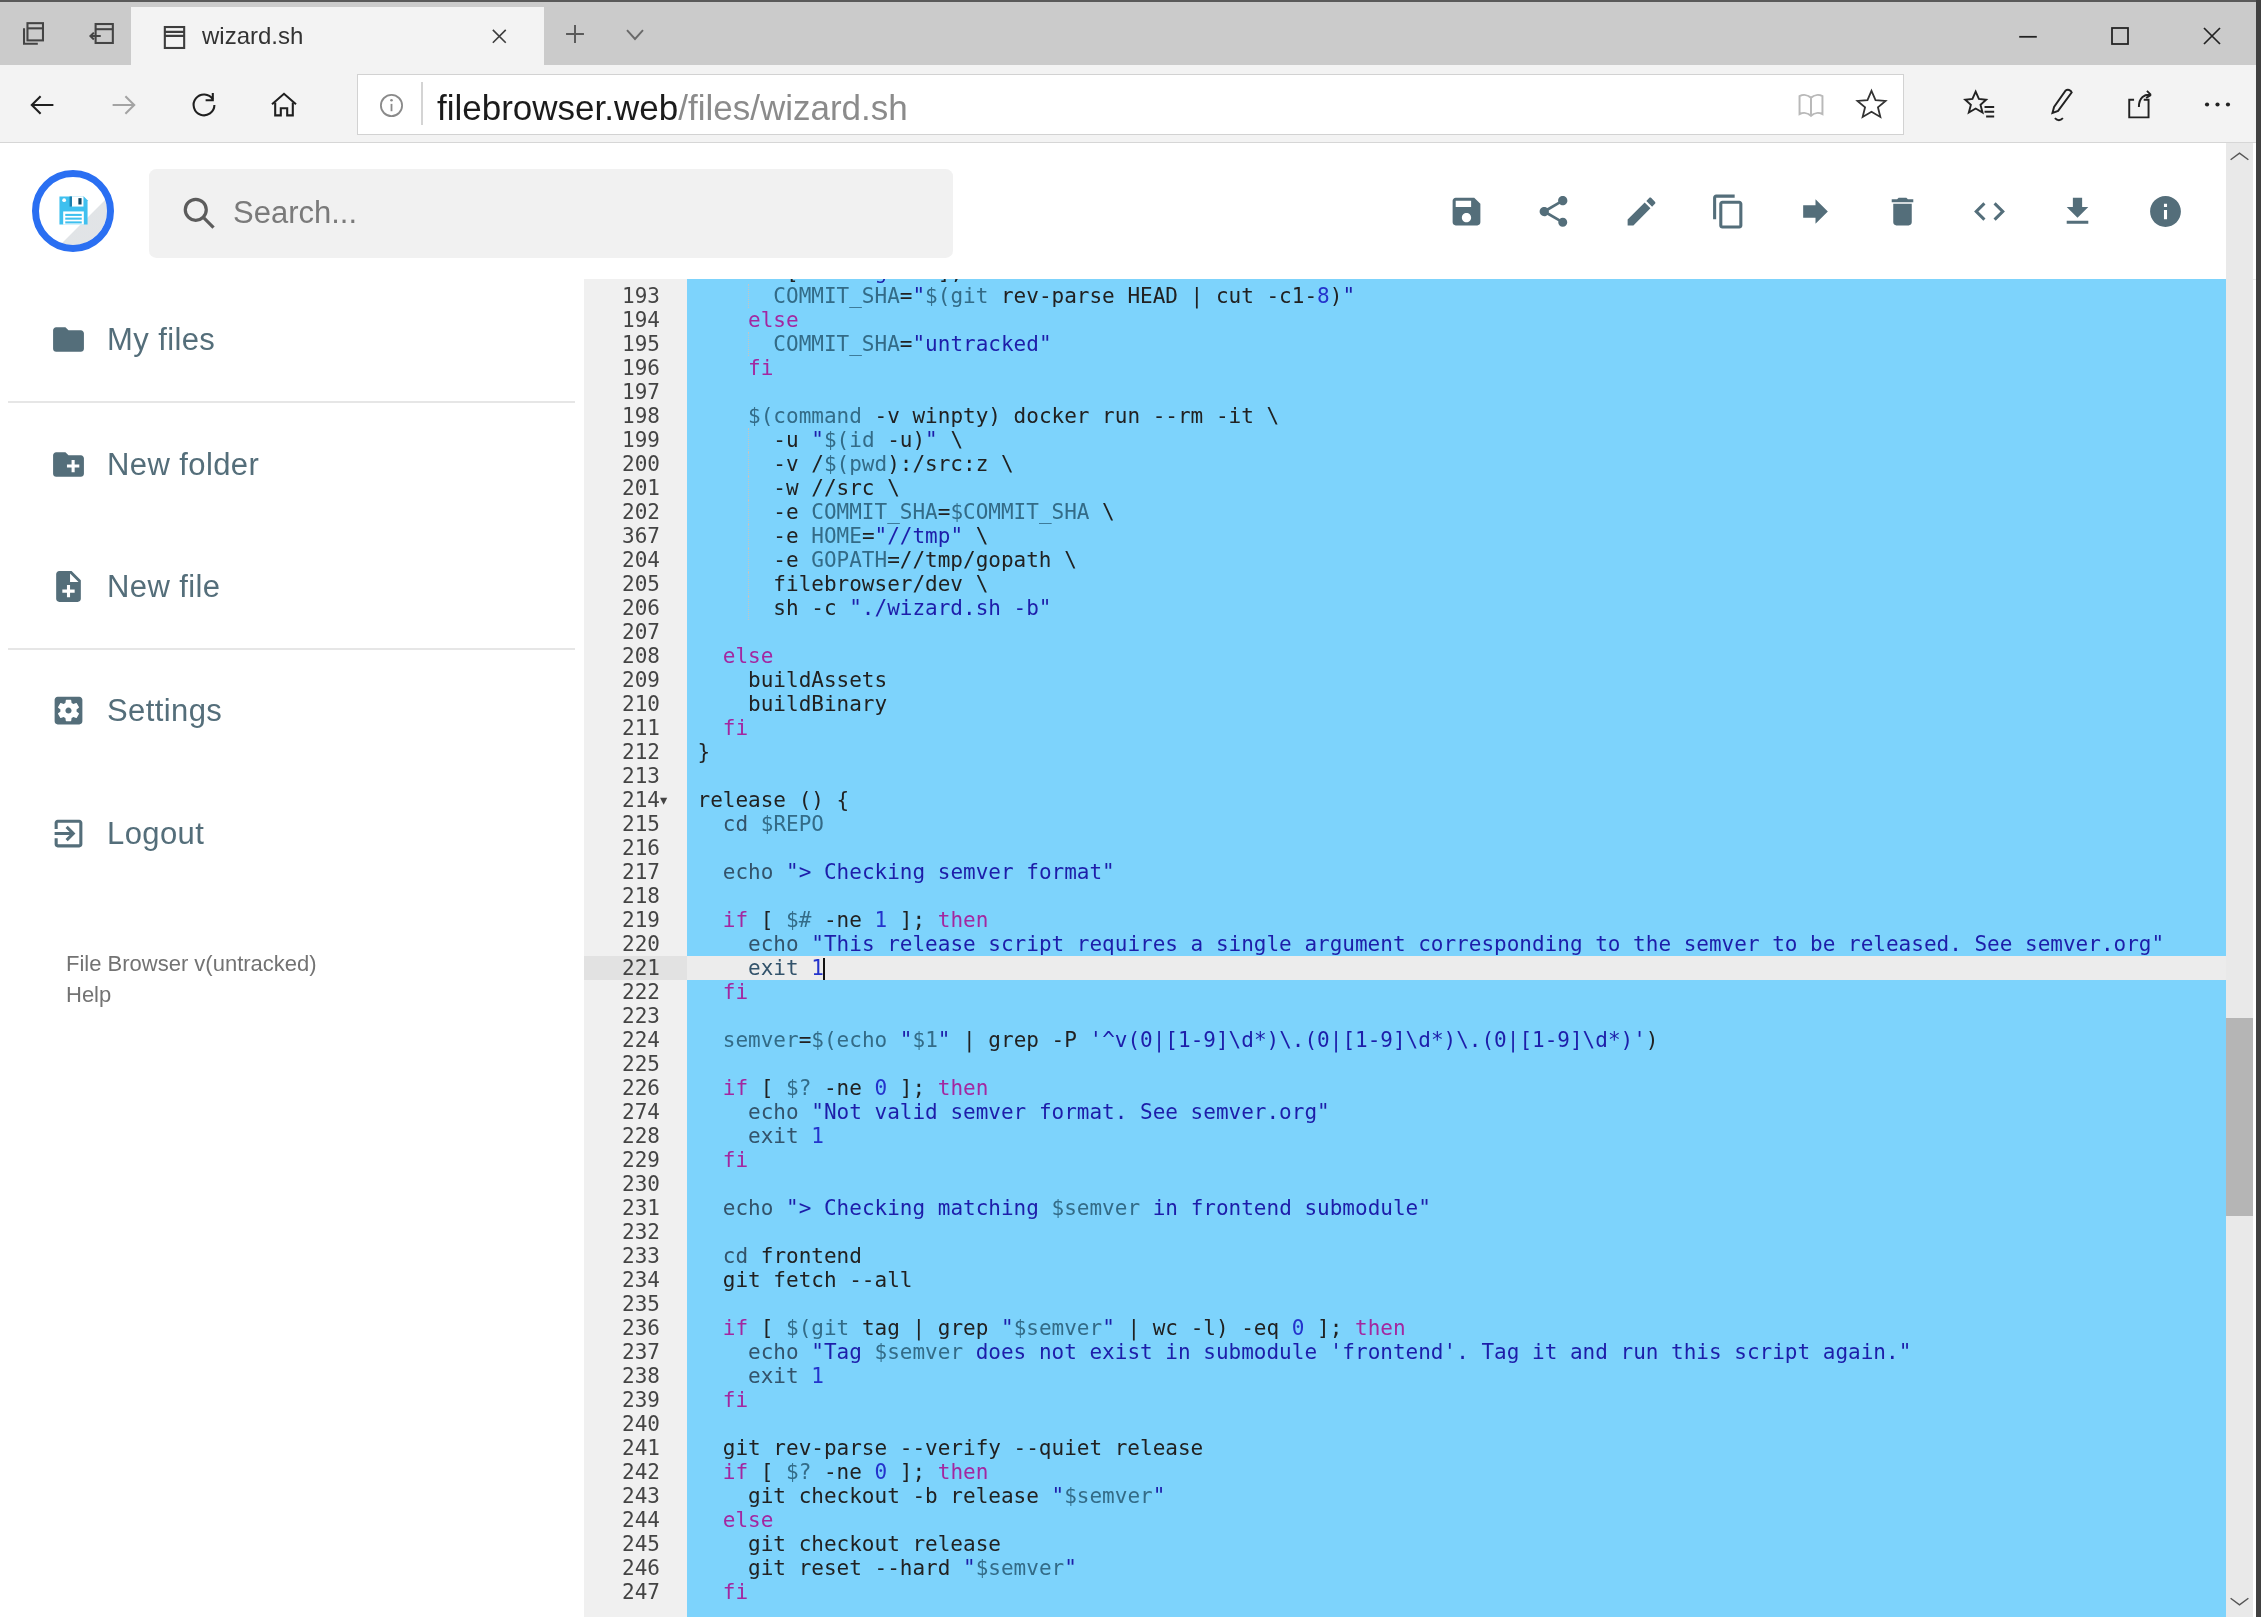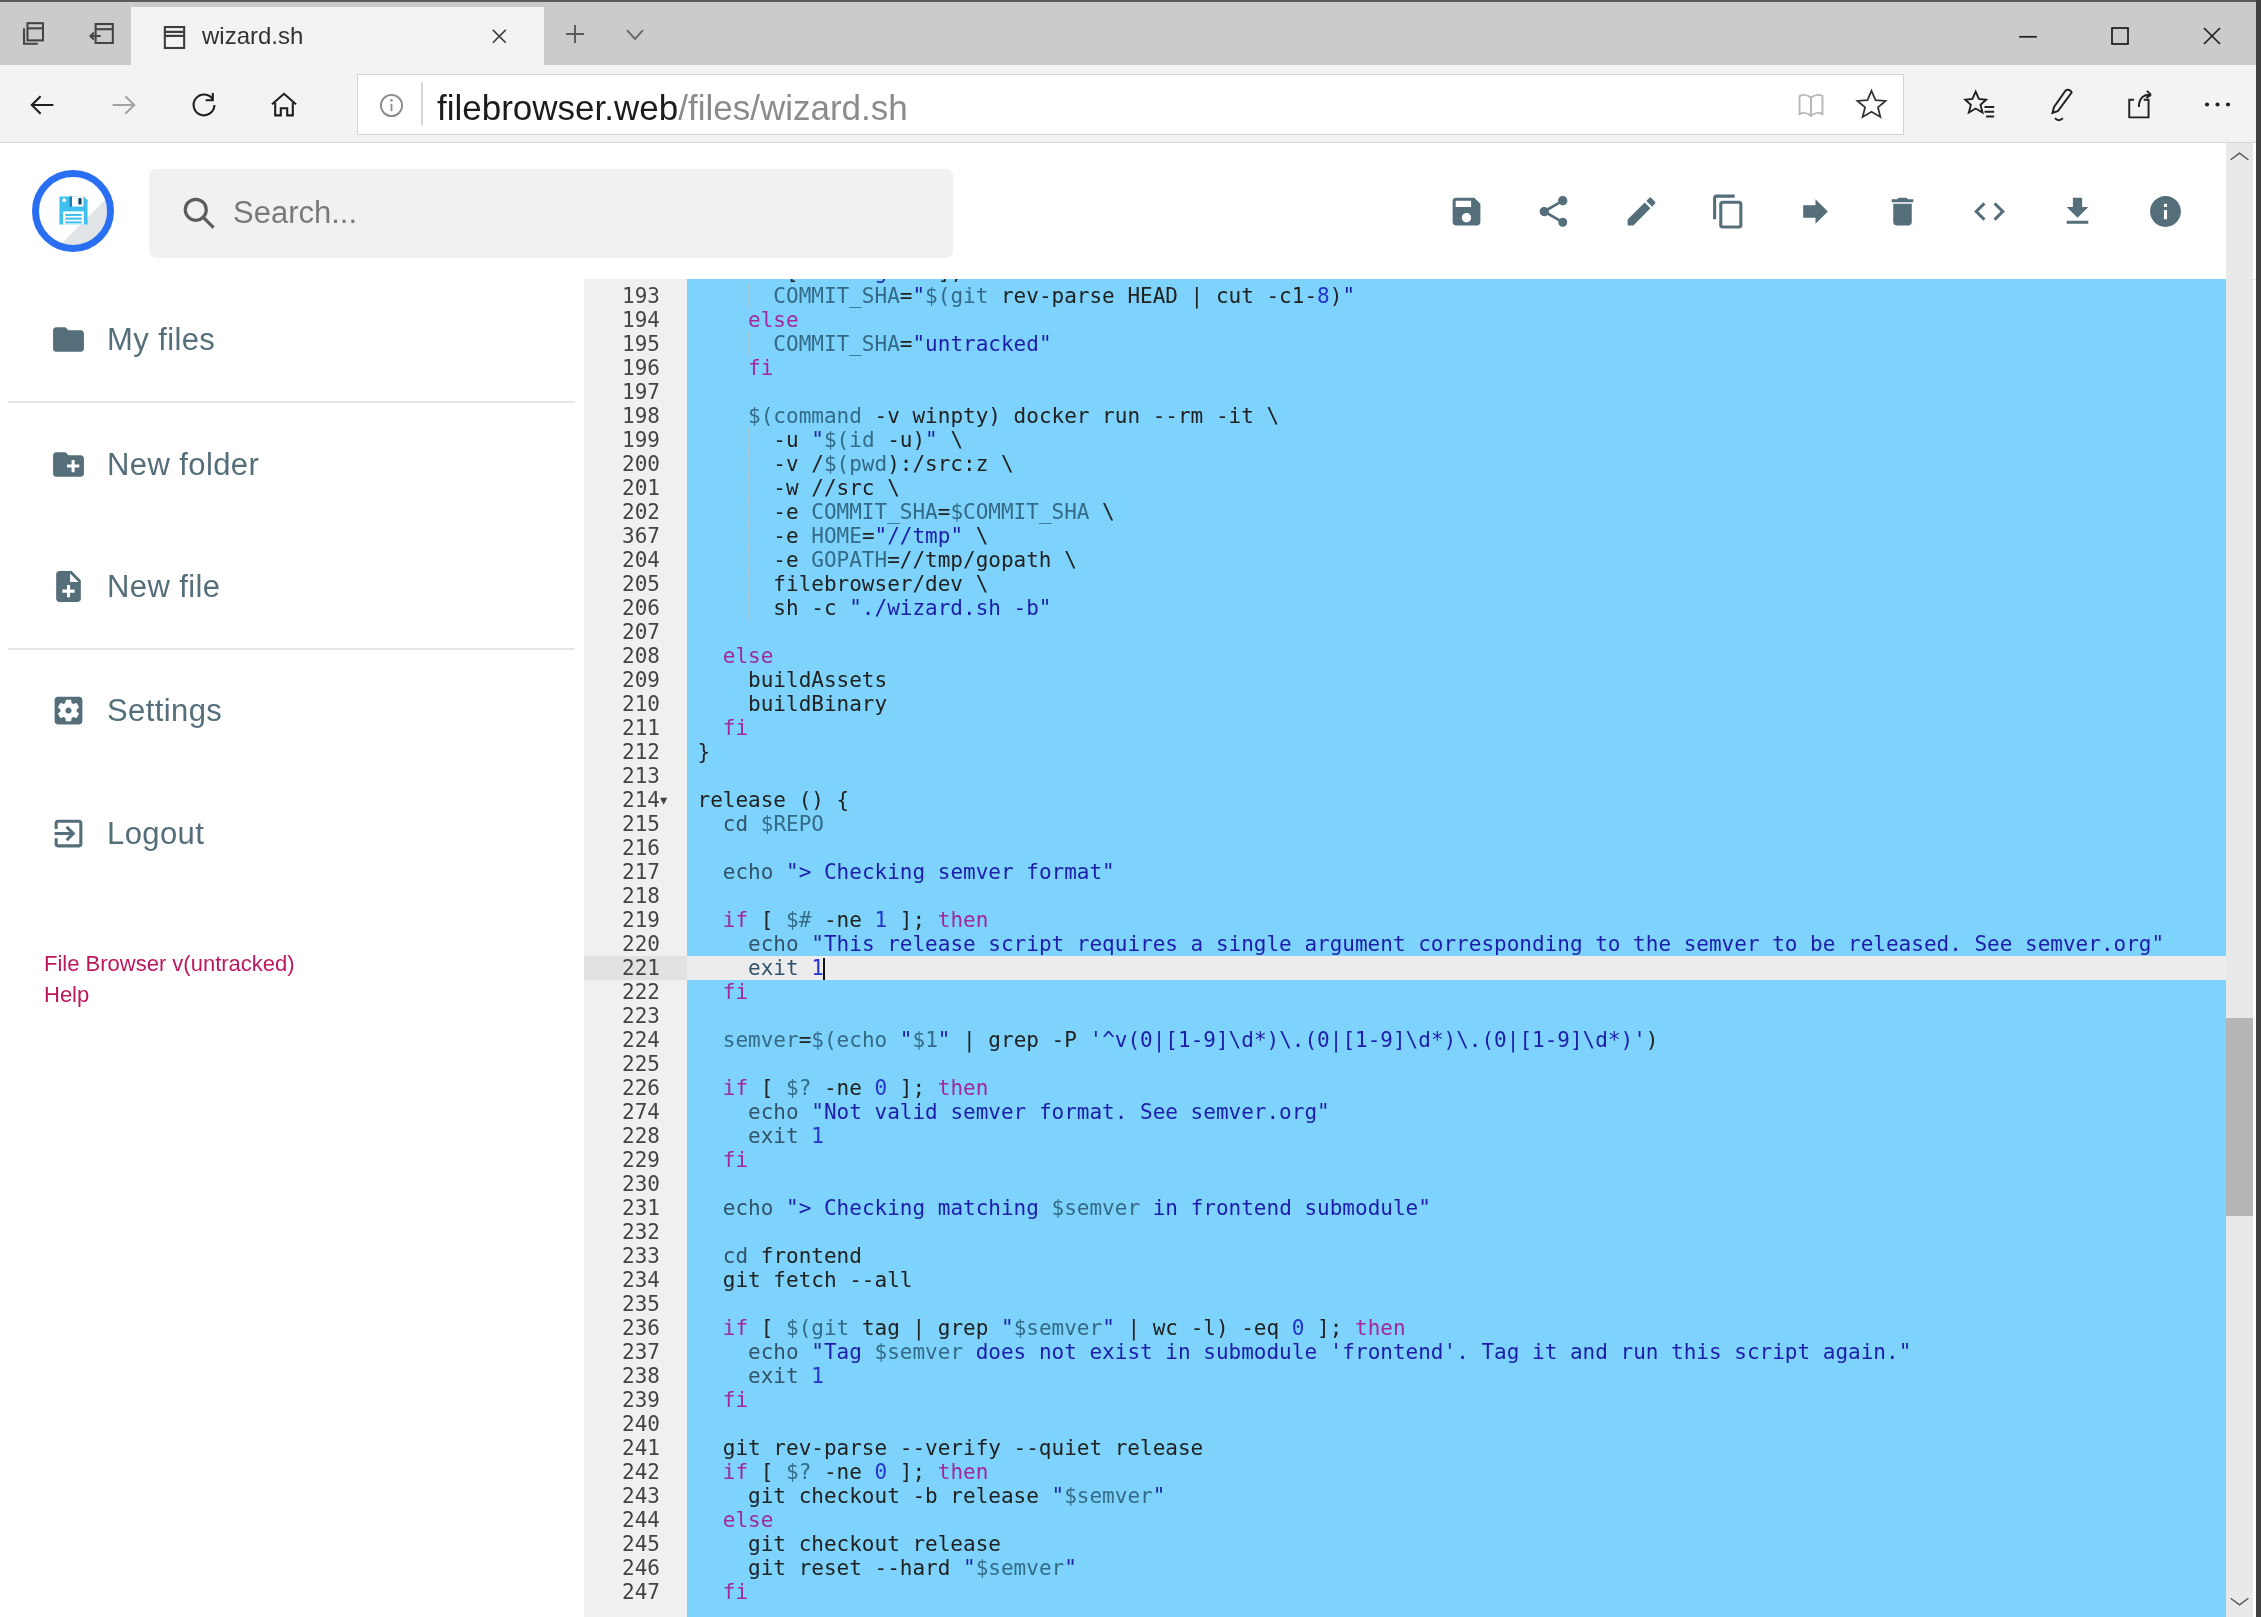--- a/index.html
+++ b/index.html
@@ -38,21 +38,21 @@
   .search-glyph{position:absolute;left:29px;top:23.4px;}
   .search-ph{position:absolute;left:84px;top:0;line-height:87px;font-size:31px;color:#7a7a7a;}
   .tool-btn{position:absolute;top:50px;width:37px;height:37px;cursor:pointer;}
 
   
   .sidebar{position:absolute;left:0;top:279px;width:584px;height:1338px;background:#fff;}
   .side-item{position:absolute;left:0;width:584px;height:84px;cursor:pointer;padding-left:48px;}
   .side-item svg{position:absolute;left:50px;top:23.4px;}
   .side-label{position:absolute;left:107px;top:0;line-height:84px;font-size:31px;color:#546e7a;font-weight:500;letter-spacing:0.4px;}
   .side-div{position:absolute;left:8px;width:567px;height:1.6px;background:#e6e6e6;}
-  .side-foot{position:absolute;left:44px;font-size:22px;color:#be185d;line-height:29px;text-align:center;}
+  .side-foot{position:absolute;left:66px;font-size:22px;color:#737373;line-height:29px;text-align:center;}
 
   
   .editor{position:absolute;left:584px;top:279px;width:1642px;height:1338px;overflow:hidden;background:#7dd3fc;
           font-family:"DejaVu Sans Mono",monospace;font-size:21px;line-height:24px;}
   .gutterbg{position:absolute;left:0;top:0;width:103px;height:1338px;background:#f0f0f0;}
   .lines{position:relative;margin-top:-19.4px;}
   .code-line{position:relative;height:24px;white-space:pre;display:flex;}
   .code-line.active{background:#ececec;}
   .code-line.active .ln{background:#e2e2e2;}
   .ln{flex:none;display:inline-block;width:103px;padding-right:27px;text-align:right;color:#444;}

